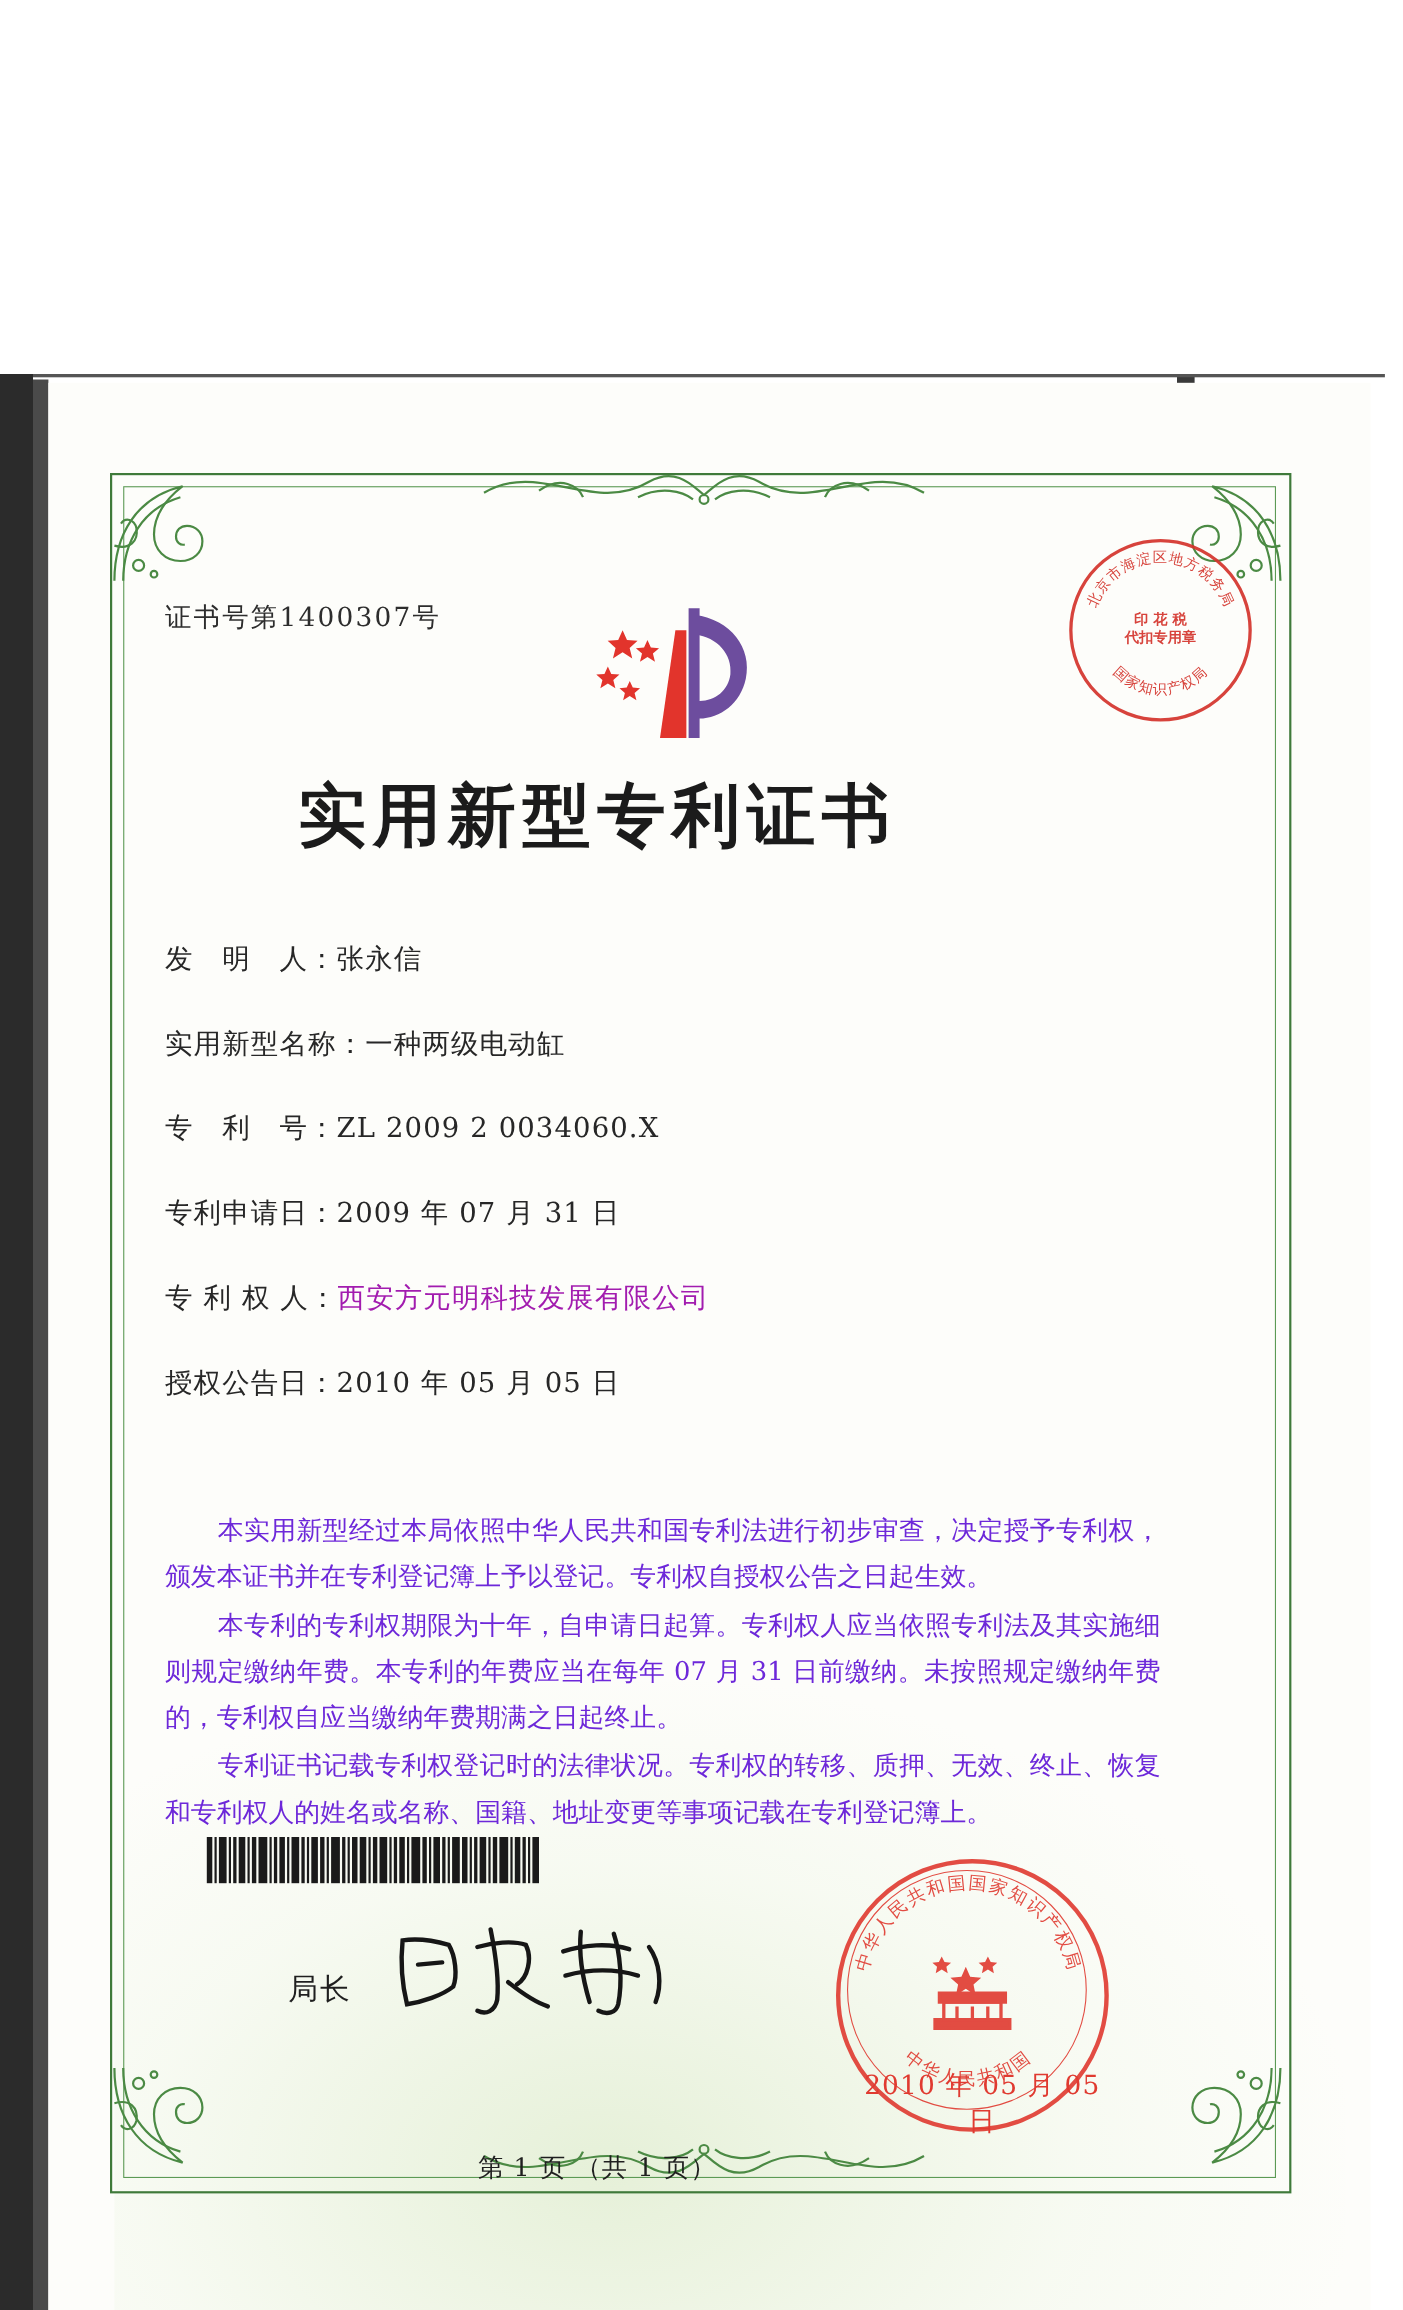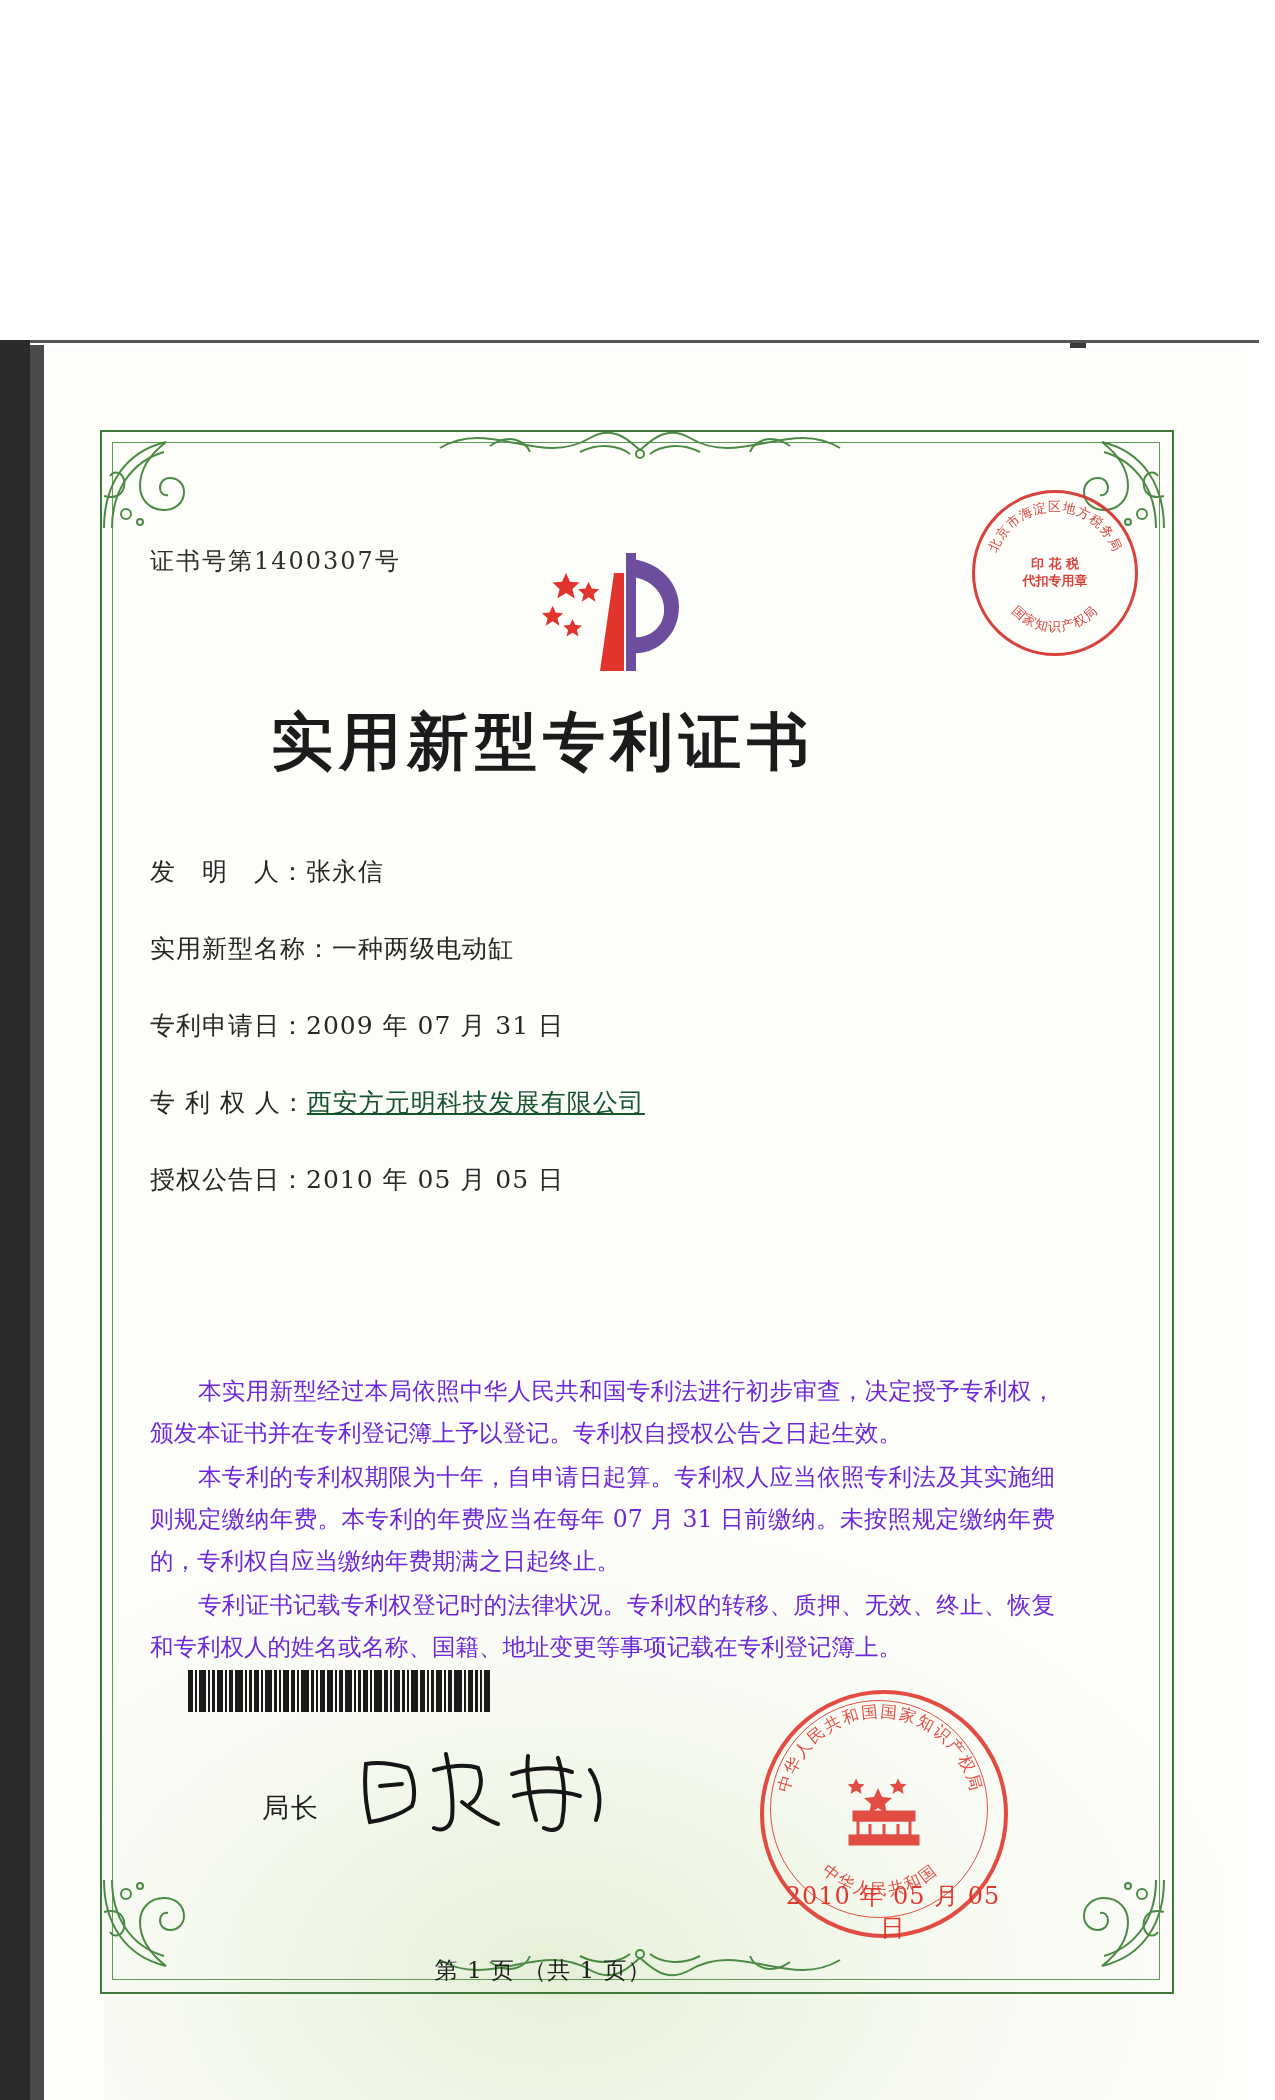--- a/index.html
+++ b/index.html
@@ -110,21 +110,21 @@
   
   .fields{
     position:absolute;left:150px;top:855px;width:900px;
   }
   .field{
     font-size:25px;color:#272727;margin-bottom:44px;white-space:nowrap;
     font-family:"DejaVu Serif", serif;
   }
   .field .lbl{letter-spacing:1px;}
   .field .val{letter-spacing:1px;}
-  .field.owner .val{color:#14532d;text-decoration:underline;}
+  .field.owner .val{color:#a21caf;}
 
   
   .body-text{
     position:absolute;left:150px;top:1370px;width:905px;
     font-size:23.5px;line-height:42px;color:#6d28d9;
     text-align:justify;
     font-family:"DejaVu Serif", serif;
   }
   .body-text p{margin:0 0 2px 0;text-indent:48px;}
 
@@ -278,20 +278,23 @@
   </div>
 
   <div class="cert-title">实用新型专利证书</div>
 
   <div class="fields">
     <div class="field">
       <span class="lbl">发　明　人：</span><span class="val">张永信</span>
     </div>
     <div class="field">
       <span class="lbl">实用新型名称：</span><span class="val">一种两级电动缸</span>
+    </div>
+    <div class="field">
+      <span class="lbl">专　利　号：</span><span class="val">ZL 2009 2 0034060.X</span>
     </div>
     <div class="field">
       <span class="lbl">专利申请日：</span><span class="val">2009 年 07 月 31 日</span>
     </div>
     <div class="field owner">
       <span class="lbl">专 利 权 人：</span><span class="val">西安方元明科技发展有限公司</span>
     </div>
     <div class="field">
       <span class="lbl">授权公告日：</span><span class="val">2010 年 05 月 05 日</span>
     </div>

